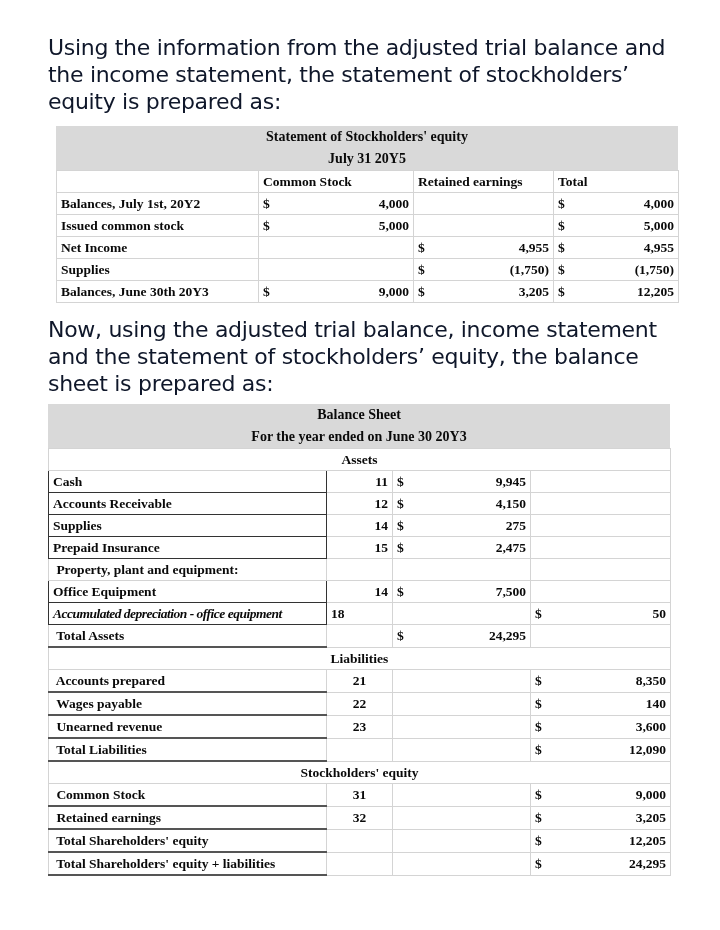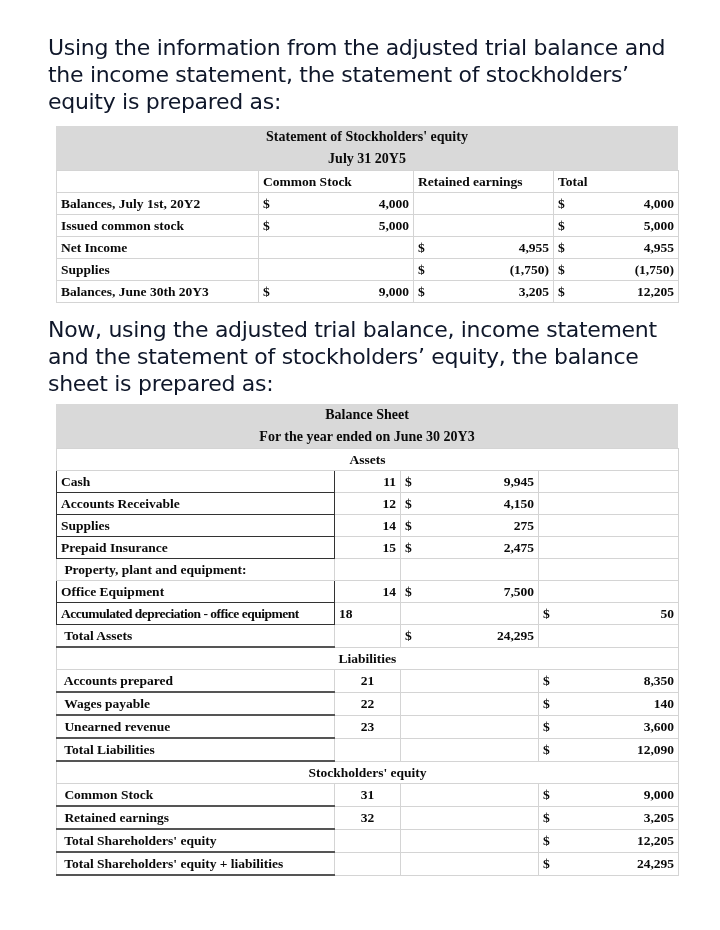--- a/index.html
+++ b/index.html
@@ -69,21 +69,21 @@
       <td class="num"><span class="dollar">$</span><span>9,000</span></td>
       <td class="num"><span class="dollar">$</span><span>3,205</span></td>
       <td class="num"><span class="dollar">$</span><span>12,205</span></td>
     </tr>
   </tbody>
     </table>
 </div>
 
 <div class="para" style="top:316px;">Now, using the adjusted trial balance, income statement and the statement of stockholders’ equity, the balance sheet is prepared as:</div>
 
-<div class="sheet" style="top:404px;margin-left:8px;">
+<div class="sheet" style="top:404px;">
   <div class="hdr-band">
     <div>Balance Sheet</div>
     <div>For the year ended on June 30 20Y3</div>
   </div>
   <table>
     <colgroup>
         <col style="width:278px">
         <col style="width:66px">
         <col style="width:138px">
         <col style="width:140px">
@@ -124,21 +124,21 @@
       <td class="num"><span class="dollar"></span><span></span></td>
       <td class="num"><span class="dollar"></span><span></span></td>
     </tr>
     <tr class="boxed">
       <td class="lab">Office Equipment</td>
       <td class="num">14</td>
       <td class="num"><span class="dollar">$</span><span>7,500</span></td>
       <td class="num"><span class="dollar"></span><span></span></td>
     </tr>
     <tr class="boxed">
-      <td class="lab" style="letter-spacing:-0.5px;">Accumulated depreciation - office equipment</td>
+      <td class="lab" style="letter-spacing:-0.5px;font-style:italic;">Accumulated depreciation - office equipment</td>
       <td class="num" style="text-align:left;">18</td>
       <td class="num"><span class="dollar"></span><span></span></td>
       <td class="num"><span class="dollar">$</span><span>50</span></td>
     </tr>
     <tr class="thick-bottom">
       <td class="lab" style="white-space:pre;"> Total Assets</td>
       <td class="num"></td>
       <td class="num"><span class="dollar">$</span><span>24,295</span></td>
       <td class="num"><span class="dollar"></span><span></span></td>
     </tr>

